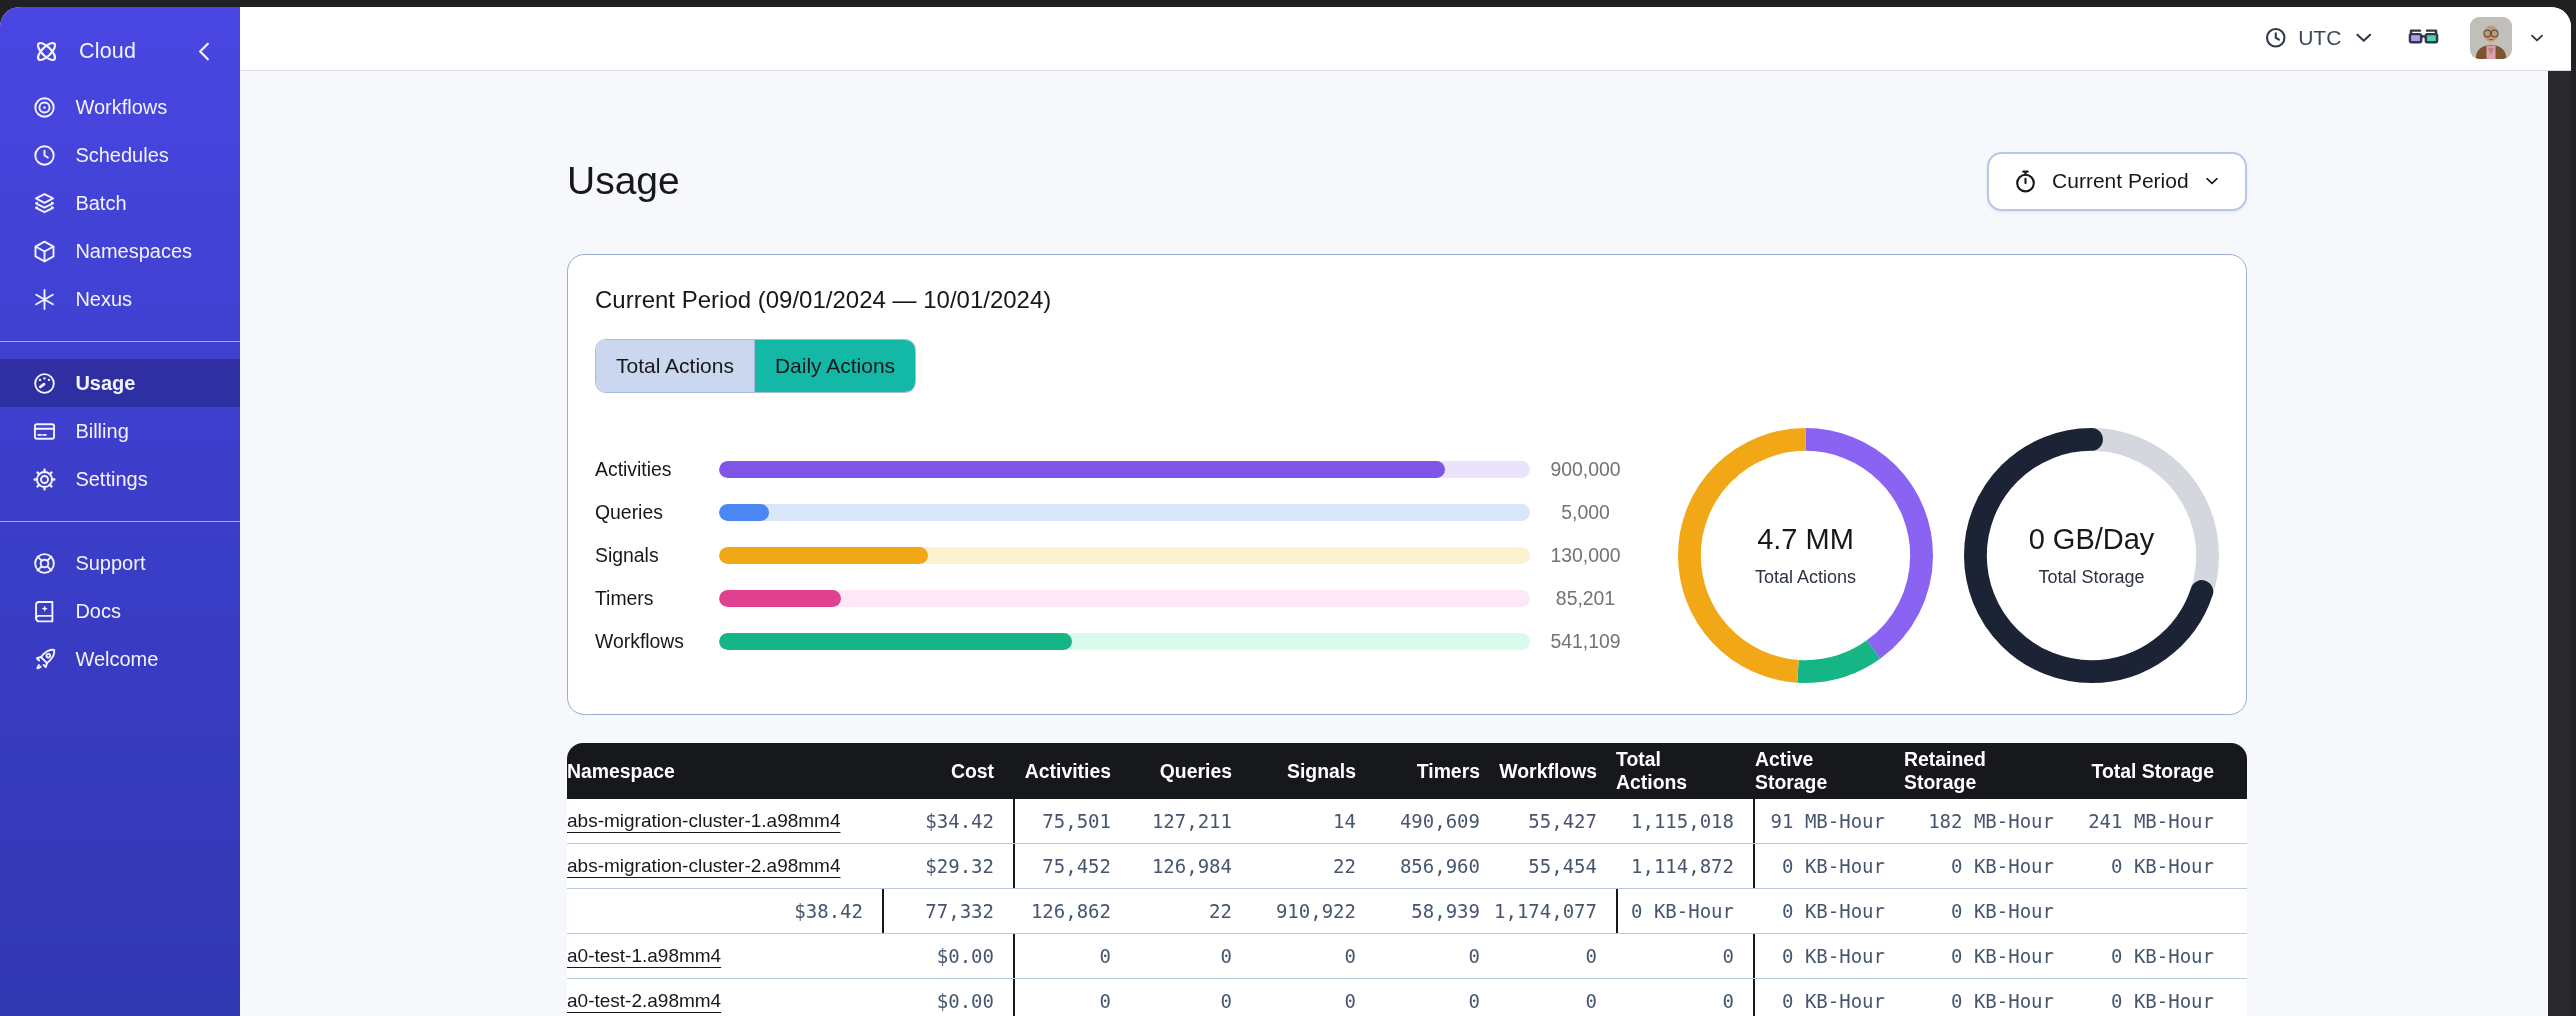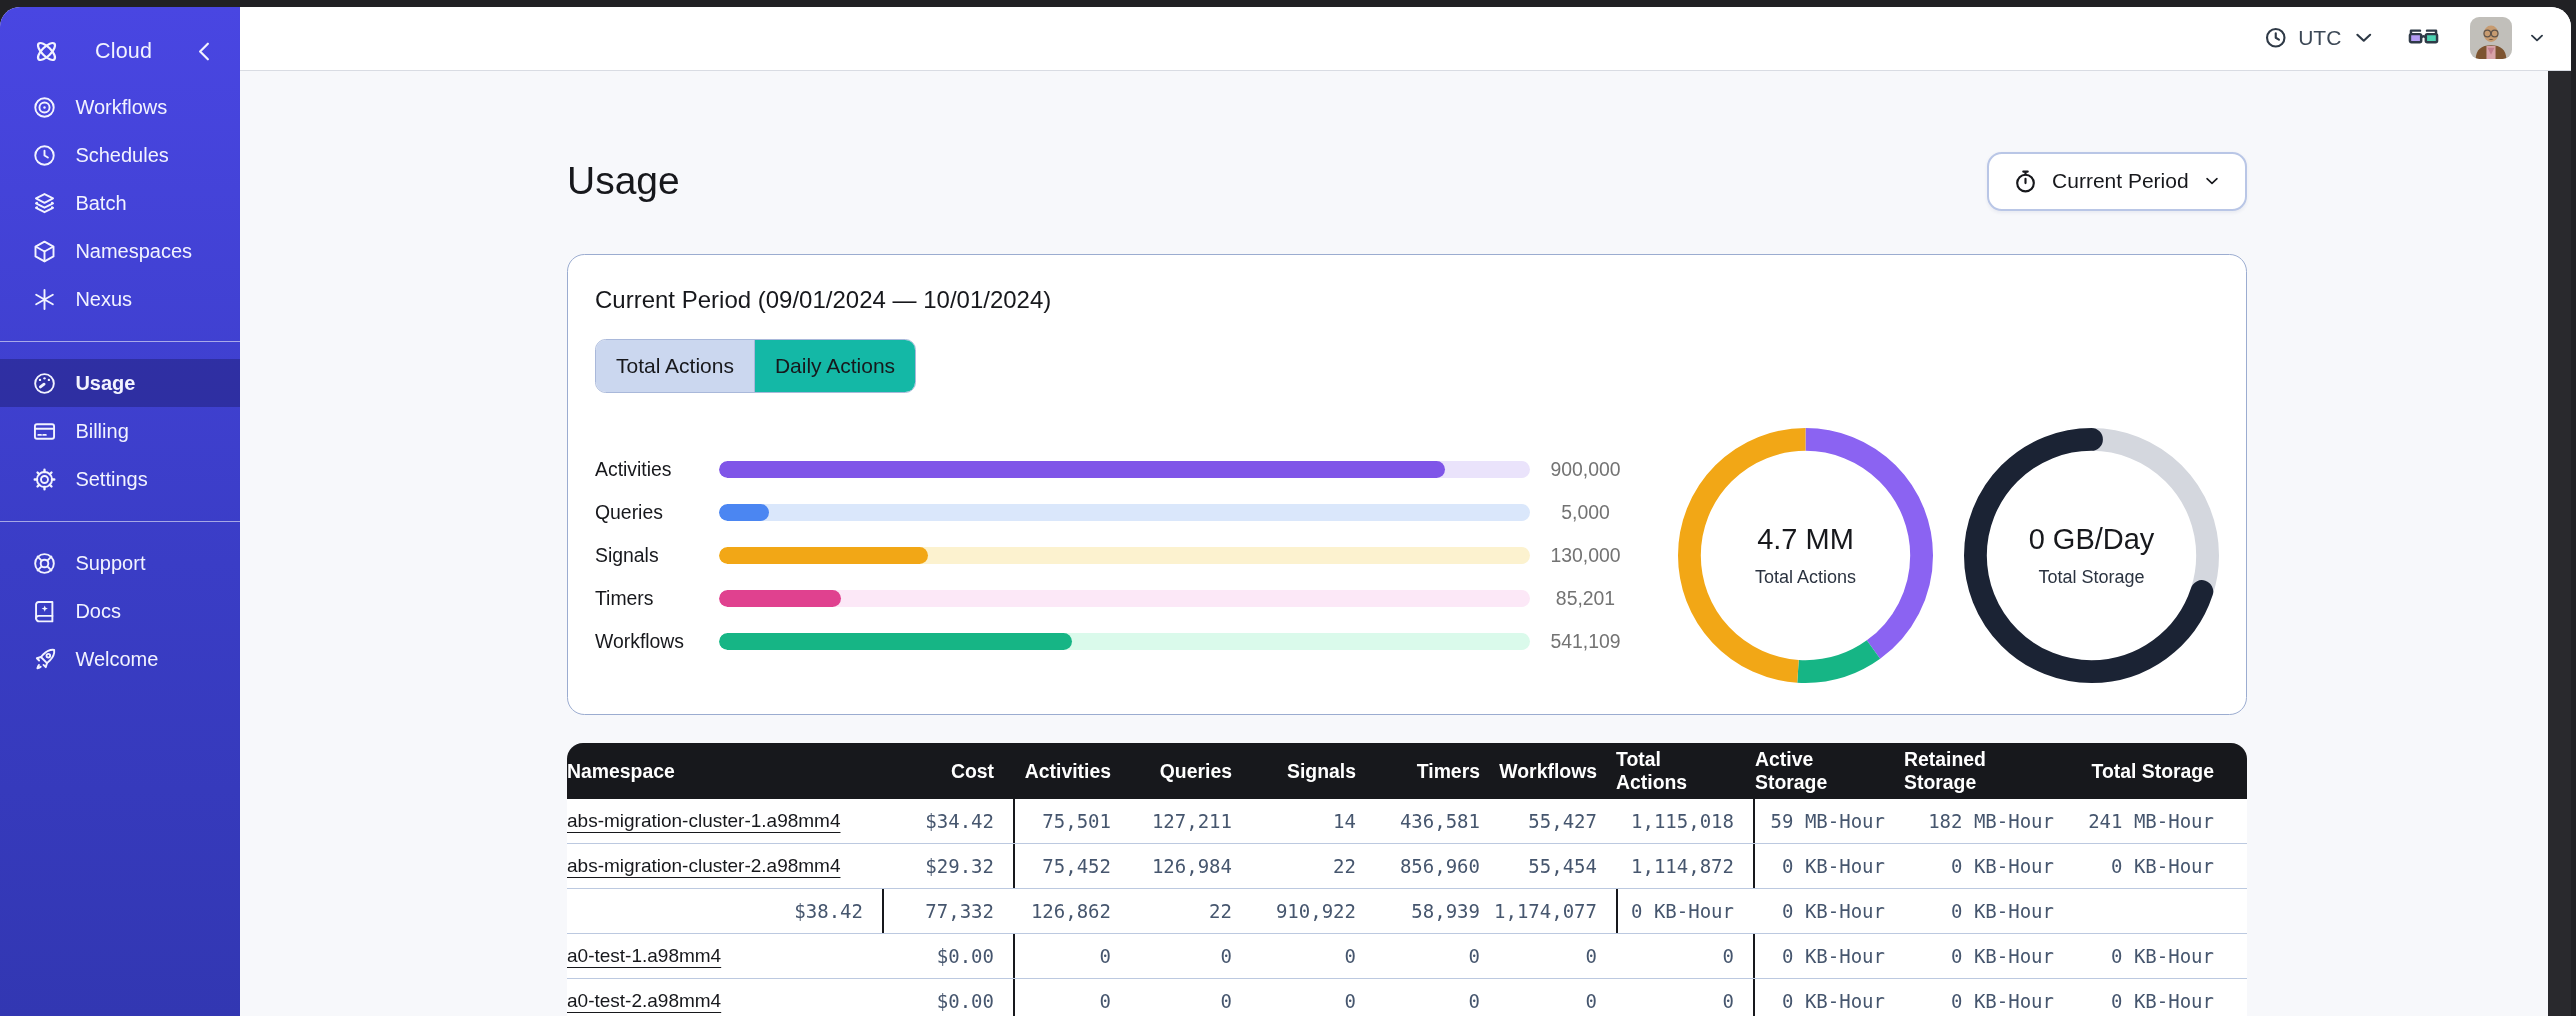--- a/index.html
+++ b/index.html
@@ -15,21 +15,21 @@
     position: absolute; top: 6.7px; left: 0; width: 2571px; height: 1010px;
     border-radius: 20px 20px 0 0; overflow: hidden; background: #f7f8fb;
   }
   
   .sidebar {
     position: absolute; left: 0; top: 0; bottom: 0; width: 240px;
     background: linear-gradient(180deg, #4946e2 0%, #3a3dc6 55%, #3237b2 100%);
     color: #f2f3ff;
   }
   .brand-row { display: flex; align-items: center; padding: 29.5px 20px 0 31px; }
-  .brand-label { margin-left: 33px; font-size: 21.5px; font-weight: 500; letter-spacing: 0.2px; }
+  .brand-label { margin-left: 17px; font-size: 21.5px; font-weight: 500; letter-spacing: 0.2px; }
   .brand-row .icon svg { width: 31px; height: 31px; }
   .collapse-btn { margin-left: auto; cursor: pointer; }
   .collapse-btn svg { width: 23px; height: 23px; }
   .nav-group { margin-top: 16px; }
   .nav-item {
     display: flex; align-items: center; height: 48px; padding-left: 31px;
     font-size: 20px; cursor: pointer;
   }
   .nav-item .icon { width: 27px; height: 27px; margin-right: 17.4px; flex: 0 0 auto; }
   .nav-item .icon svg { width: 27px; height: 27px; }
@@ -402,24 +402,24 @@
           </div>
         <div id="table-body">
             <div class="trow tbody-row">
               <div class="td first">
                 <span class="ns-link">abs-migration-cluster-1.a98mm4</span>
               </div>
               <div class="td">$34.42</div>
               <div class="td sep">75,501</div>
               <div class="td">127,211</div>
               <div class="td">14</div>
-              <div class="td">436,581</div>
+              <div class="td">490,609</div>
               <div class="td">55,427</div>
               <div class="td">1,115,018</div>
-              <div class="td sep">59 MB-Hour</div>
+              <div class="td sep">91 MB-Hour</div>
               <div class="td">182 MB-Hour</div>
               <div class="td">241 MB-Hour</div>
             </div>
             <div class="trow tbody-row">
               <div class="td first">
                 <span class="ns-link">abs-migration-cluster-2.a98mm4</span>
               </div>
               <div class="td">$29.32</div>
               <div class="td sep">75,452</div>
               <div class="td">126,984</div>

